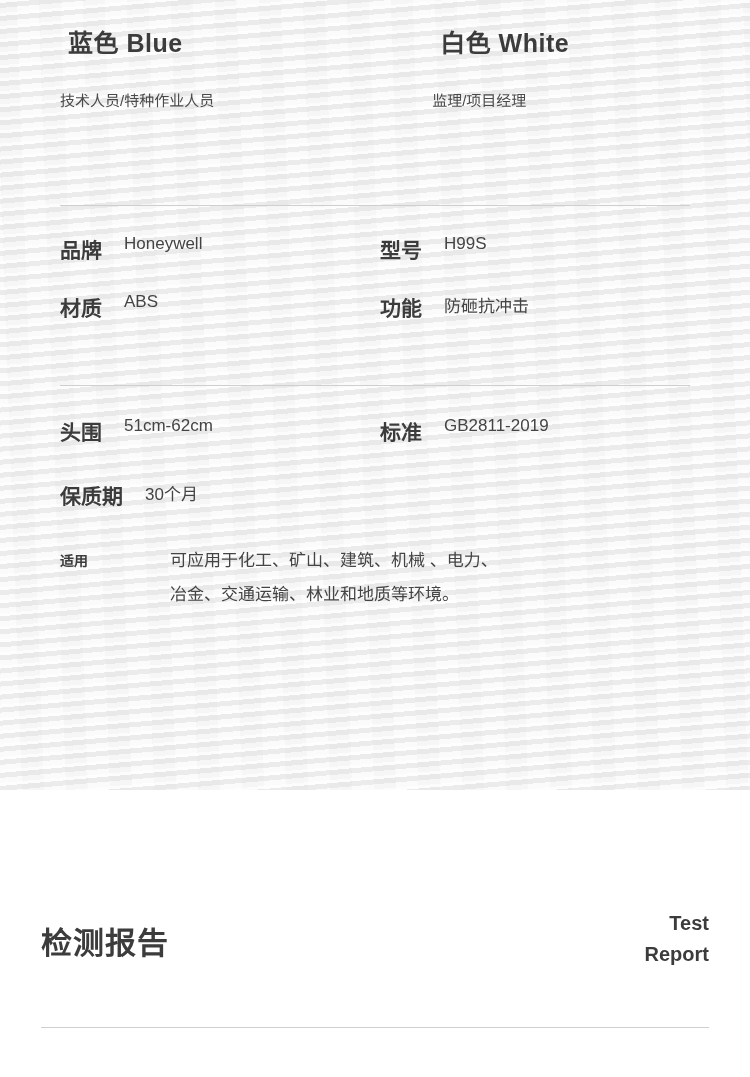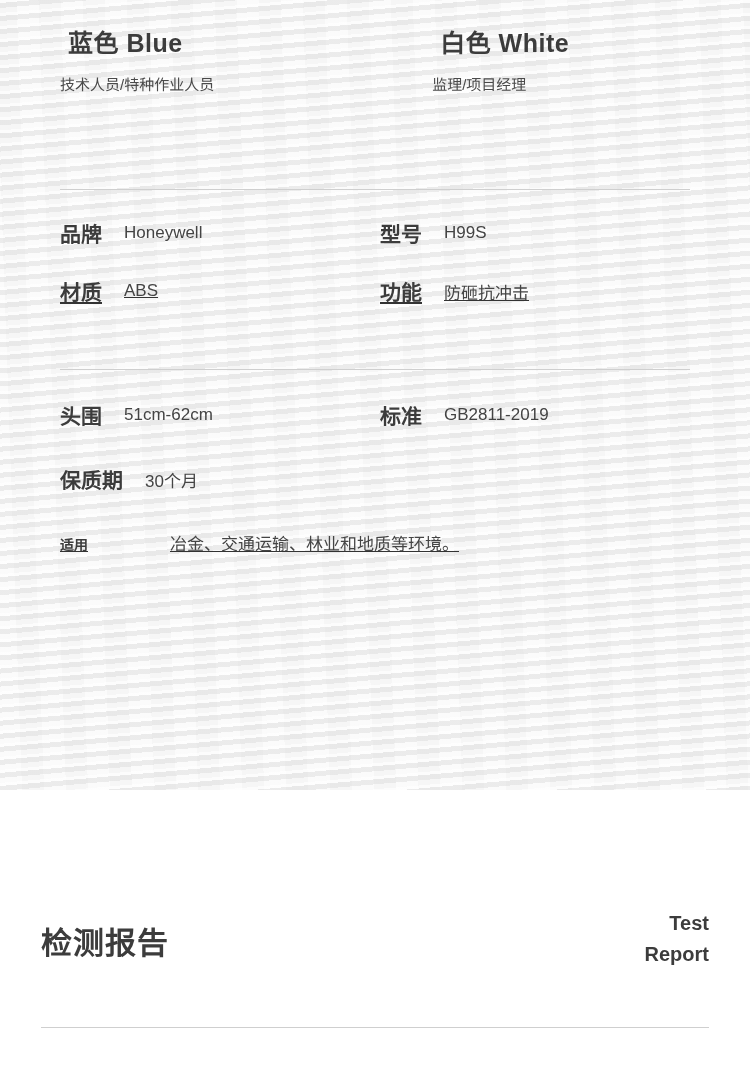--- a/index.html
+++ b/index.html
@@ -63,21 +63,21 @@
   }
   .color-title {
     font-size: 25px;
     font-weight: bold;
     color: #3c3c3c;
     letter-spacing: 0.5px;
     line-height: 34px;
     margin: 8px;
   }
   .color-sub {
-    margin-top: 14px;
+    margin-top: 30px;
     font-size: 15px;
     color: #4a4a4a;
     line-height: 22px;
   }
 
   
   .divider {
     height: 1px;
     background: #cfcfcf;
     margin: 0;
@@ -87,25 +87,25 @@
 
   
   .attr-block {
     padding-top: 28px;
   }
   .attr-row {
     display: flex;
     align-items: baseline;
     margin-bottom: 28px;
   }
-  .attr-row:last-child { margin-bottom: 0; text-decoration: underline; }
+  .attr-row:last-child { margin-bottom: 0; }
 
   .attr-cell {
     display: flex;
-    align-items: center;
+    align-items: flex-start;
   }
   .attr-cell.c1 { width: 320px; }
   .attr-cell.c2 { width: 310px; }
 
   .attr-label {
     font-size: 21px;
     font-weight: bold;
     color: #3c3c3c;
     white-space: nowrap;
   }
@@ -249,20 +249,21 @@
       <div class="attr-row">
         <div class="attr-cell c1">
           <span class="attr-label">保质期</span>
           <span class="attr-value">30个月</span>
         </div>
       </div>
 
       <div class="attr-row usage">
         <span class="usage-label">适用</span>
         <span class="usage-text">
+          <span class="line">可应用于化工、矿山、建筑、机械 、电力、</span>
           <span class="line">冶金、交通运输、林业和地质等环境。</span>
         </span>
       </div>
     </div>
 
   </section>
 
   <section class="report-section">
     <div class="report-inner">
       <div class="report-title">检测报告</div>

